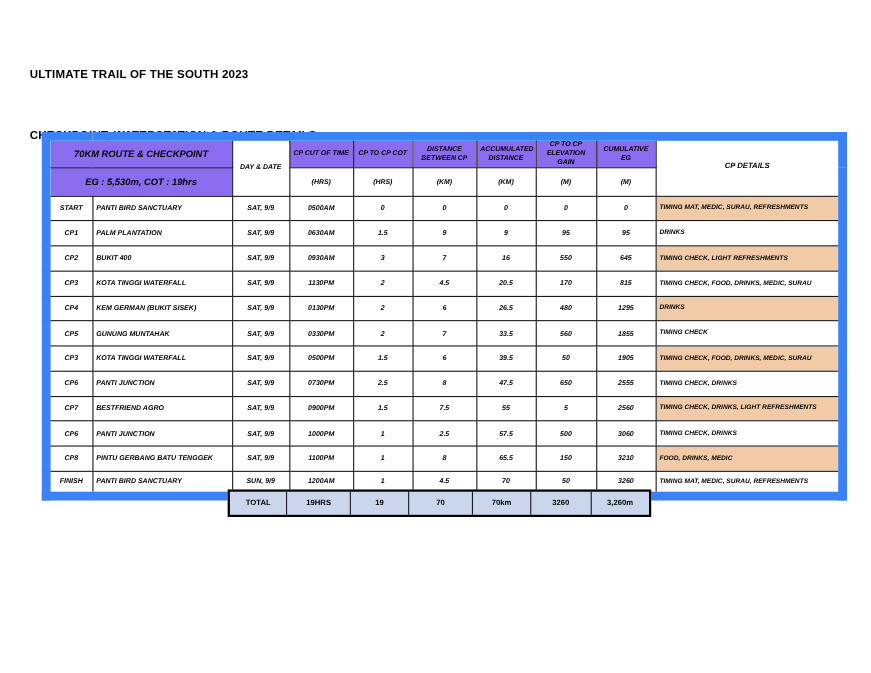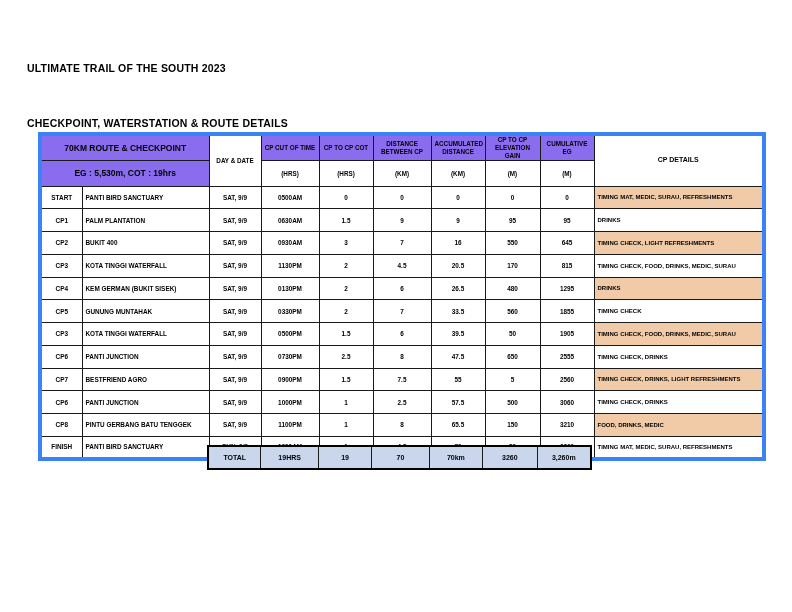--- a/index.html
+++ b/index.html
@@ -10,23 +10,24 @@
     color:#000;
   }
   .doc-title, .doc-subtitle {
     position:absolute; left:27px; width:724px; text-align:left;
     font-weight:bold; font-size:10.5px; letter-spacing:0.2px;
   }
   .doc-title { top:62px; }
   .doc-subtitle { top:85px;margin-top:32px; }
 
   table.route {
-    position:absolute; left:38px; top:132px; width:724px;
+    position:absolute; left:38px; top:120px; width:724px;
     border-collapse:collapse; table-layout:fixed;
-    border:4px solid #3b82f6;
+    border:8px solid #3b82f6;
+    font-style:italic;
   }
   .route th, .route td {
     border:1px solid #1a1a1a;
     padding:0 3px;
     font-weight:bold;
     overflow:hidden;
     white-space:normal;
   }
   .route thead tr { height:26px; }
   .route tbody tr { height:22.75px; }

